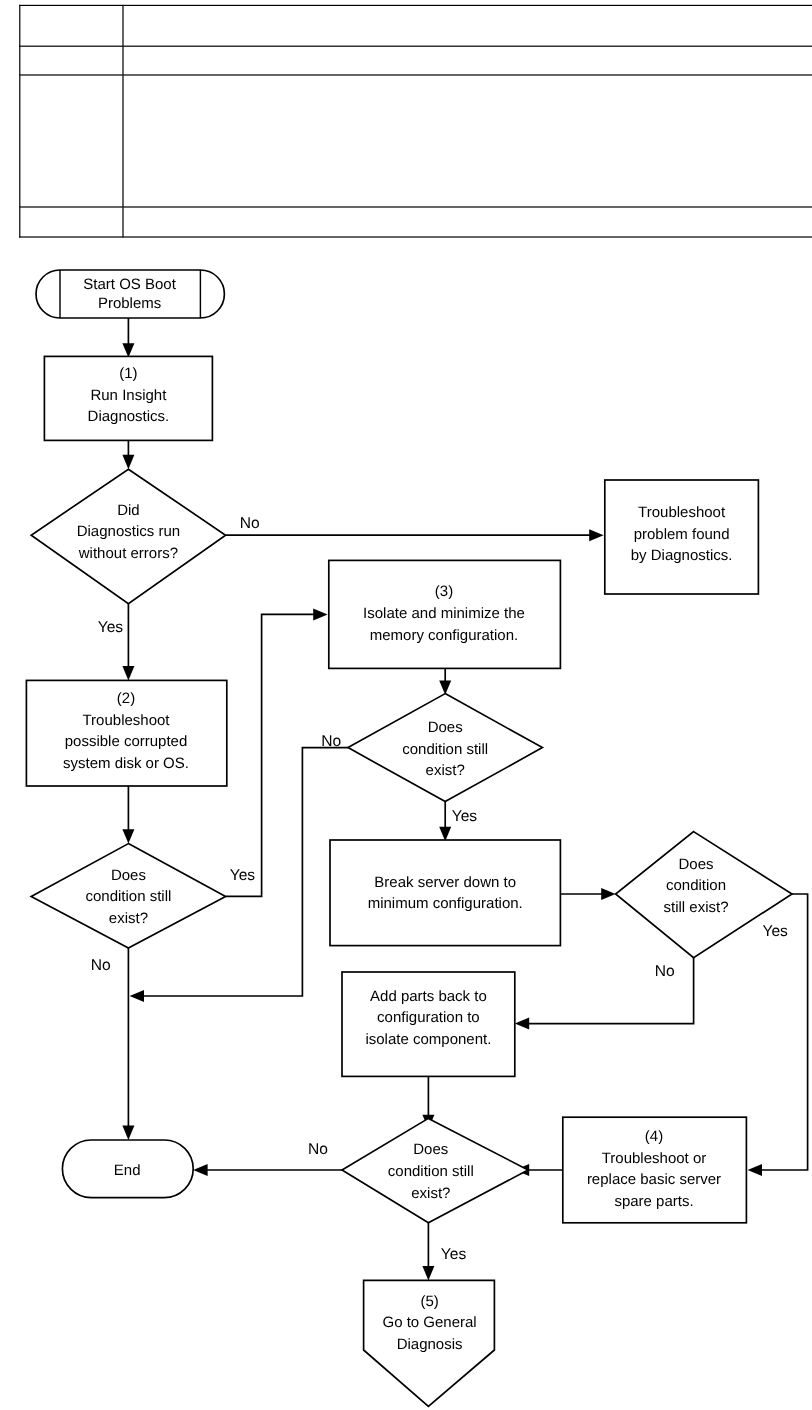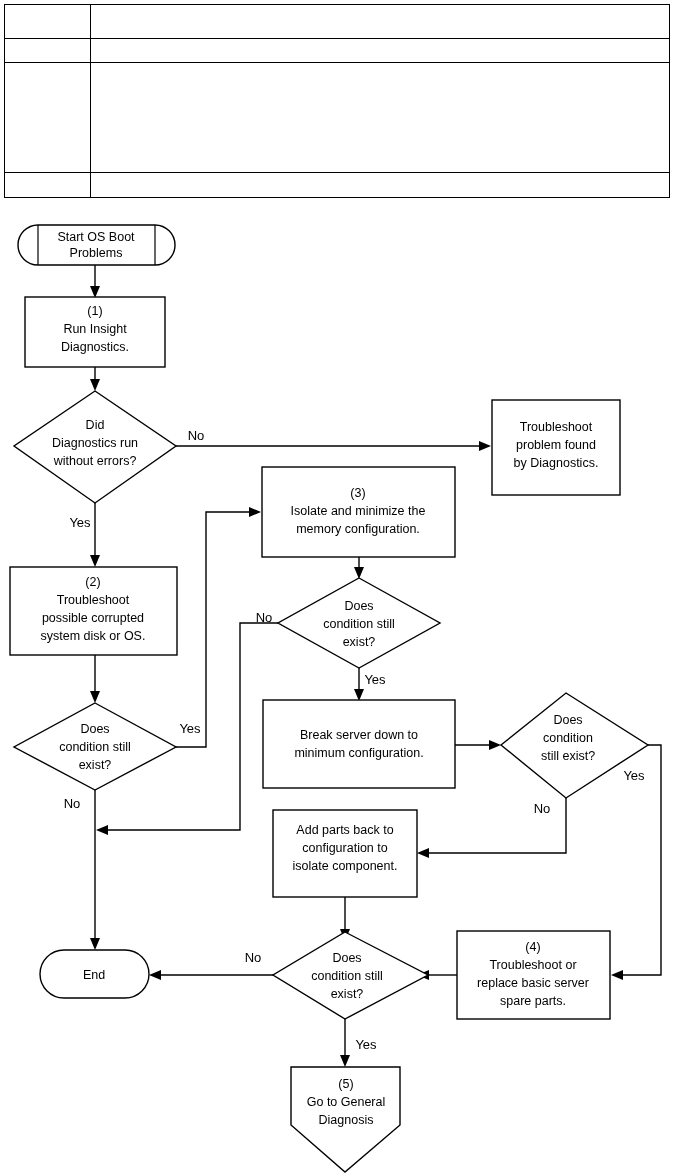--- a/index.html
+++ b/index.html
@@ -9,21 +9,21 @@
   }
   body {
     width: 677px;
     height: 1175px;
     position: relative;
     font-family: "Liberation Sans", sans-serif;
     overflow: hidden;
   }
   #page {
     position: absolute;
-    top: 0; left: 0;
+    top: 0; left: 12px;
     width: 589px;
     height: 1175px;
   }
   
   .doc-table {
     position: absolute;
     left: 4px;
     top: 4px;
     width: 666px;
     border-collapse: collapse;

